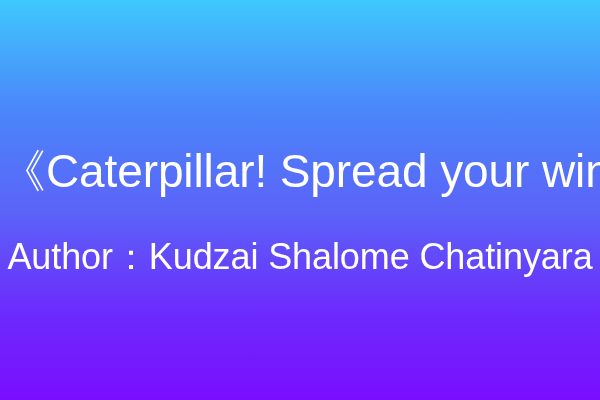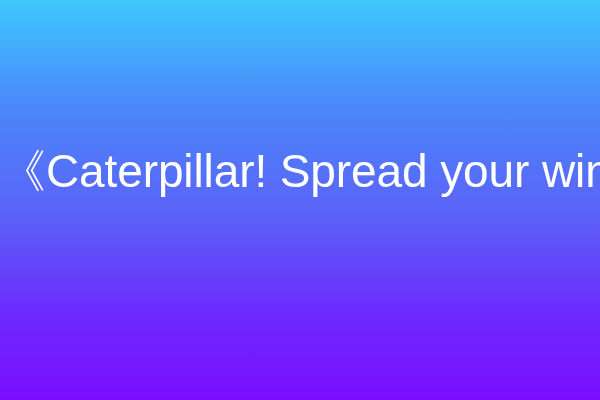--- a/index.html
+++ b/index.html
@@ -76,14 +76,15 @@
     -webkit-font-smoothing: antialiased;
   }
 </style>
 </head>
 <body>
 
 <div class="slide" style="background-image: linear-gradient(rgb(63, 200, 253) 0%, rgb(74, 135, 250) 27%, rgb(91, 99, 248) 53%, rgb(108, 43, 252) 78%, rgb(122, 13, 255) 100%);">
 
   <div class="title-line">《Caterpillar! Spread your wings》</div>
 
+  <div class="author-line">Author：Kudzai Shalome Chatinyara</div>
 
 </div>
 
 </body></html>

